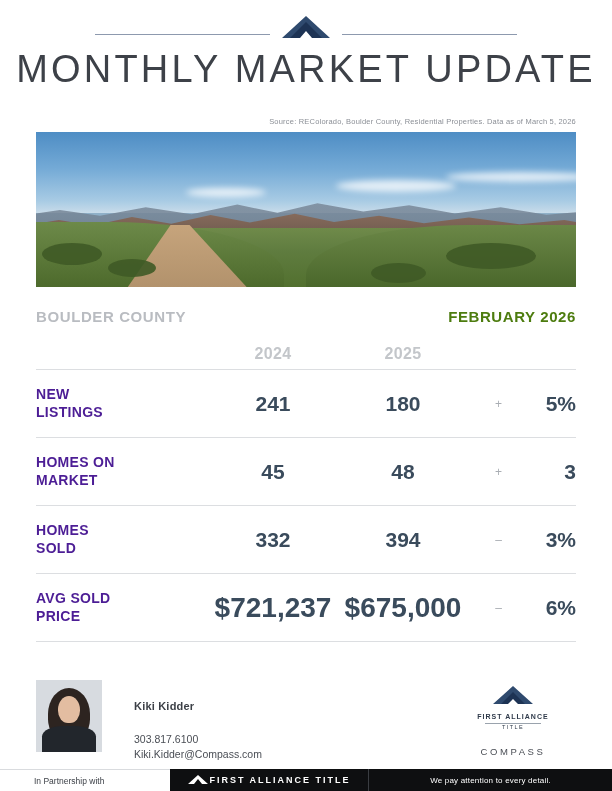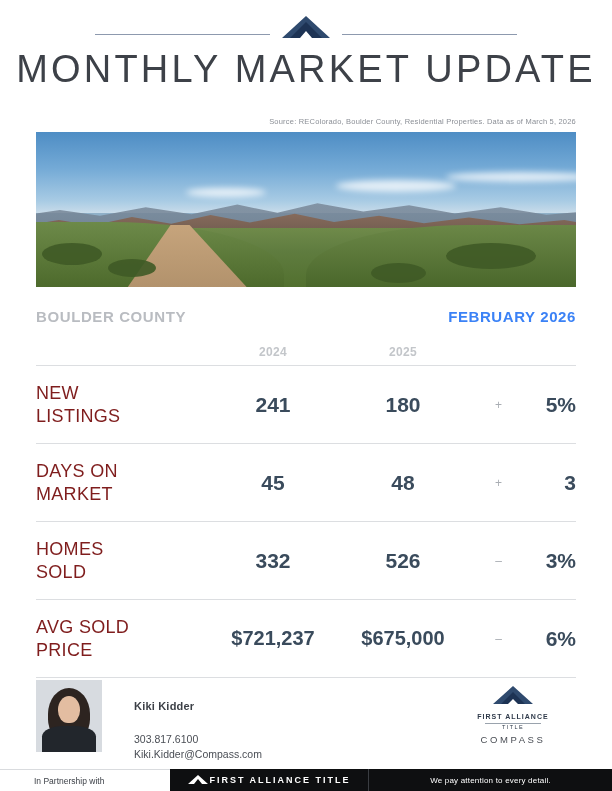--- a/index.html
+++ b/index.html
@@ -138,67 +138,67 @@
     display: flex;
     justify-content: space-between;
     align-items: baseline;
   }
   .region, .month {
     font-size: 15px;
     font-weight: bold;
     letter-spacing: 0.6px;
     color: #b9bcc1;
   }
-  .month { color: #3b82f6; }
+  .month { color: #4d7c0f; }
 
   
   .table {
     position: absolute;
     top: 344px;
     left: 36px;
     width: 540px;
   }
   .tbl {
     width: 100%;
     border-collapse: collapse;
     table-layout: fixed;
   }
   .tbl col.c-label { width: 172px; }
   .tbl col.c-y1 { width: 130px; }
   .tbl col.c-y2 { width: 130px; }
   .tbl col.c-sign { width: 34px; }
   .tbl col.c-delta { width: 74px; }
 
   .tbl thead td {
-    font-size: 12px;
+    font-size: 16px;
     font-weight: bold;
     color: #c3c6ca;
     text-align: center;
     padding-bottom: 6px;
     letter-spacing: .3px;
   }
   .tbl tbody tr { border-top: 1px solid #dcdee1; }
   .tbl tbody tr:last-child { border-bottom: 1px solid #dcdee1; margin-top: 28px; }
   .tbl tbody td { padding: 16px 0; vertical-align: middle; }
 
   .row-label {
-    font-size: 18px;
-    font-weight: normal;
+    font-size: 14px;
+    font-weight: bold;
     letter-spacing: .3px;
-    color: #7f1d1d;
+    color: #4c1d95;
     line-height: 1.25;
     padding-left: 6px;
   }
   .num {
     text-align: center;
     font-size: 21px;
     font-weight: bold;
     color: #3a4b5c;
   }
-  .num.wide { font-size: 20px; }
+  .num.wide { font-size: 28px; }
   .sign {
     text-align: right;
     font-size: 12px;
     color: #a9adb3;
     padding-right: 4px;
   }
   .delta {
     text-align: right;
     font-size: 21px;
     font-weight: bold;
@@ -270,21 +270,21 @@
     letter-spacing: 1px;
     color: #2f3a4a;
     margin-top: 3px;
   }
   .brand .fat-sub {
     font-size: 5.5px;
     letter-spacing: 1.4px;
     color: #2f3a4a;
   }
   .brand .compass {
-    margin-top: 4px;
+    margin-top: 16px;
     font-size: 9.5px;
     letter-spacing: 2.6px;
     color: #4a4e55;
   }
   .brand .divider {
     width: 56px; height: 1px; background: #9aa3ad;
     margin: 3px auto 0;
   }
 
   
@@ -392,35 +392,35 @@
           <div>NEW</div>
           <div>LISTINGS</div>
         </td>
         <td class="num">241</td>
         <td class="num">180</td>
         <td class="sign">+</td>
         <td class="delta">5%</td>
       </tr>
       <tr>
         <td class="row-label">
-          <div>DAYS ON</div>
+          <div>HOMES ON</div>
           <div>MARKET</div>
         </td>
         <td class="num">45</td>
         <td class="num">48</td>
         <td class="sign">+</td>
         <td class="delta">3</td>
       </tr>
       <tr>
         <td class="row-label">
           <div>HOMES</div>
           <div>SOLD</div>
         </td>
         <td class="num">332</td>
-        <td class="num">526</td>
+        <td class="num">394</td>
         <td class="sign">–</td>
         <td class="delta">3%</td>
       </tr>
       <tr>
         <td class="row-label">
           <div>AVG SOLD</div>
           <div>PRICE</div>
         </td>
         <td class="num wide">$721,237</td>
         <td class="num wide">$675,000</td>

